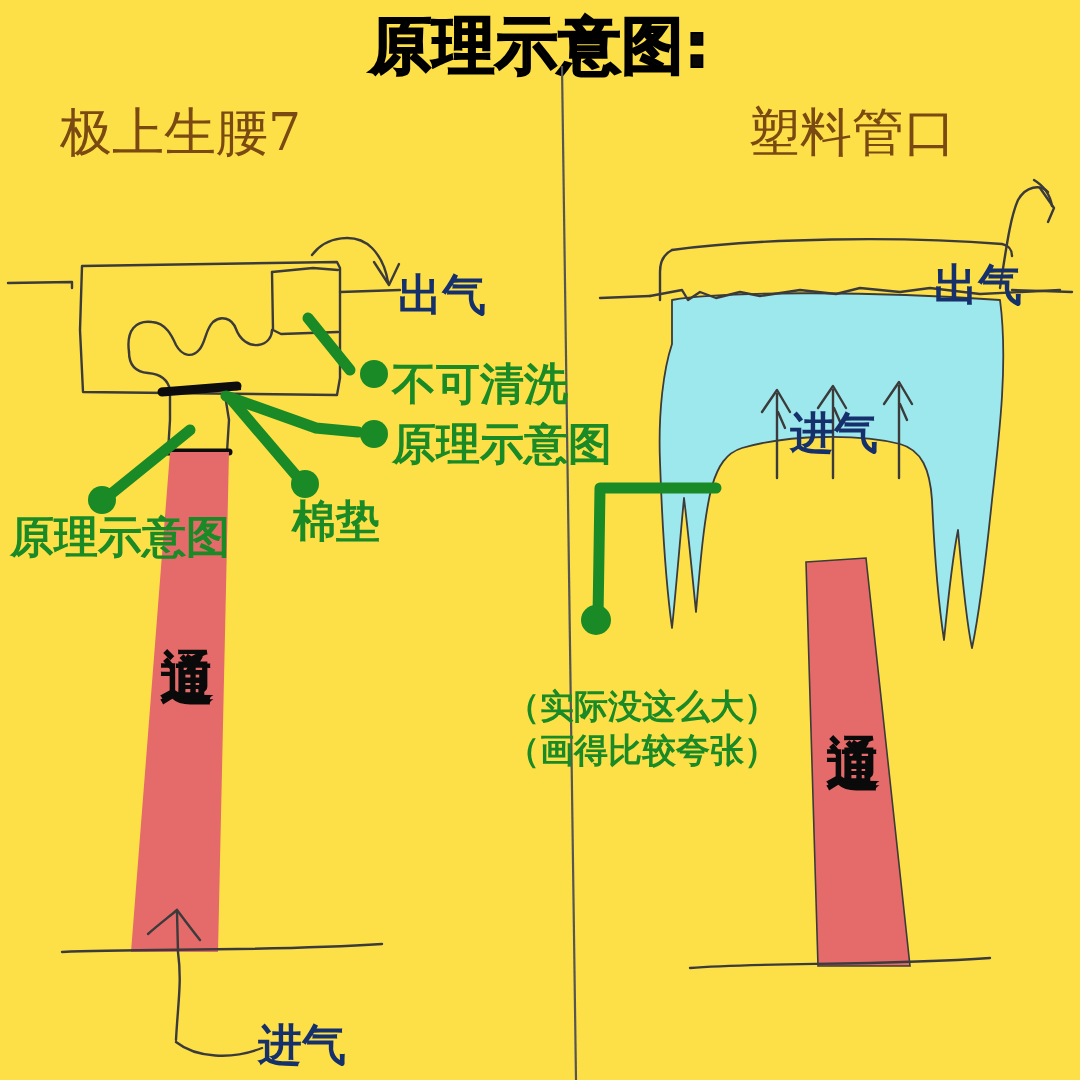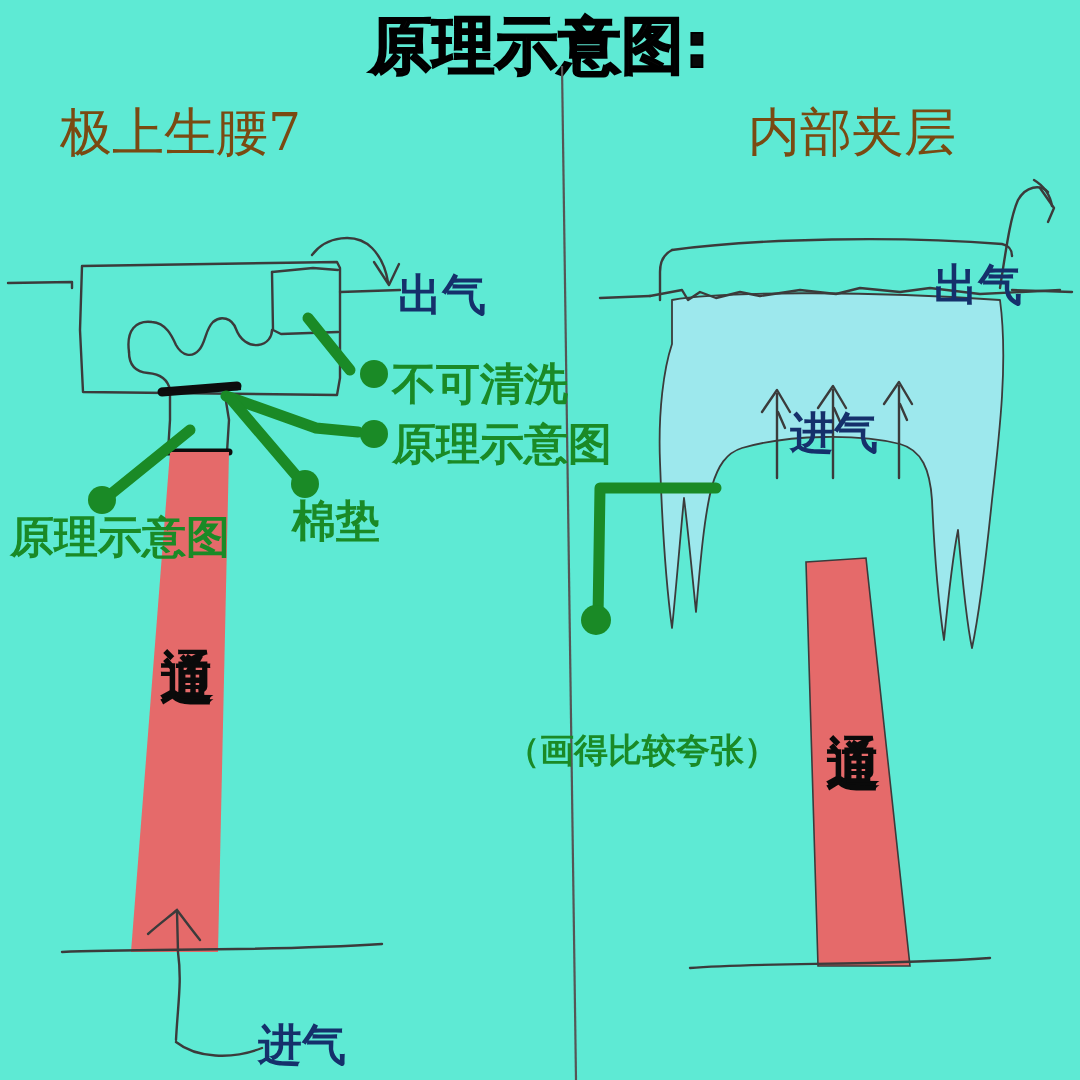--- a/index.html
+++ b/index.html
@@ -1,17 +1,17 @@
 <!DOCTYPE html>
 <html><head>
 <meta charset="utf-8">
 <style>
   html,body{margin:0;padding:0;background:#fff;}
   body{width:1080px;height:1080px;overflow:hidden;font-family:"Liberation Sans","DejaVu Sans",sans-serif;}
-  #stage{position:relative;width:1080px;height:1080px;background:#5eead4;}
+  #stage{position:relative;width:1080px;height:1080px;background:#fde047;}
   svg.layer{position:absolute;left:0;top:0;width:1080px;height:1080px;}
 
   
   .title{
     position:absolute;left:0;top:4px;width:1080px;text-align:center;
     font-family:"DejaVu Sans","Liberation Sans",sans-serif;
     font-weight:bold;font-size:62px;color:#0a0a0a;letter-spacing:1px;
     -webkit-text-stroke:2px #000;
   }
   .heading{
@@ -42,21 +42,21 @@
   }
 </style>
 </head>
 <body>
 
 <div id="stage">
 
   <div class="title">原理示意图:</div>
 
   <div class="heading head-left">极上生腰7</div>
-  <div class="heading head-right">内部夹层</div>
+  <div class="heading head-right">塑料管口</div>
 
   <svg class="layer" viewBox="0 0 1080 1080">
 
     <line x1="562" y1="66" x2="576" y2="1080" stroke="#555" stroke-width="2.2"></line>
 
     <g fill="none" stroke="#3b3b3b" stroke-width="2.4" stroke-linecap="round" stroke-linejoin="round">
 
       <path d="M82,266 L337,262 L340,268 L340,378 L337,395 L83,392 L80,330 Z"></path>
 
       <path d="M272,272 L273,330 L281,334 L338,332"></path>
@@ -174,16 +174,17 @@
   <div class="blue" style="left:398px;top:266px;">出气</div>
   <div class="green" style="left:392px;top:355px;">不可清洗</div>
   <div class="green" style="left:392px;top:415px;">原理示意图</div>
   <div class="green" style="left:292px;top:492px;">棉垫</div>
   <div class="green" style="left:10px;top:508px;">原理示意图</div>
   <div class="chan" style="left:160px;top:604px;">通道</div>
   <div class="blue" style="left:258px;top:1016px;">进气</div>
 
   <div class="blue" style="left:934px;top:256px;">出气</div>
   <div class="blue" style="left:790px;top:404px;">进气</div>
+  <div class="green sm" style="left:506px;top:684px;">（实际没这么大）</div>
   <div class="green sm" style="left:506px;top:728px;text-align:center;">（画得比较夸张）</div>
   <div class="chan" style="left:826px;top:690px;">通道</div>
 
 </div>
 
 </body></html>

